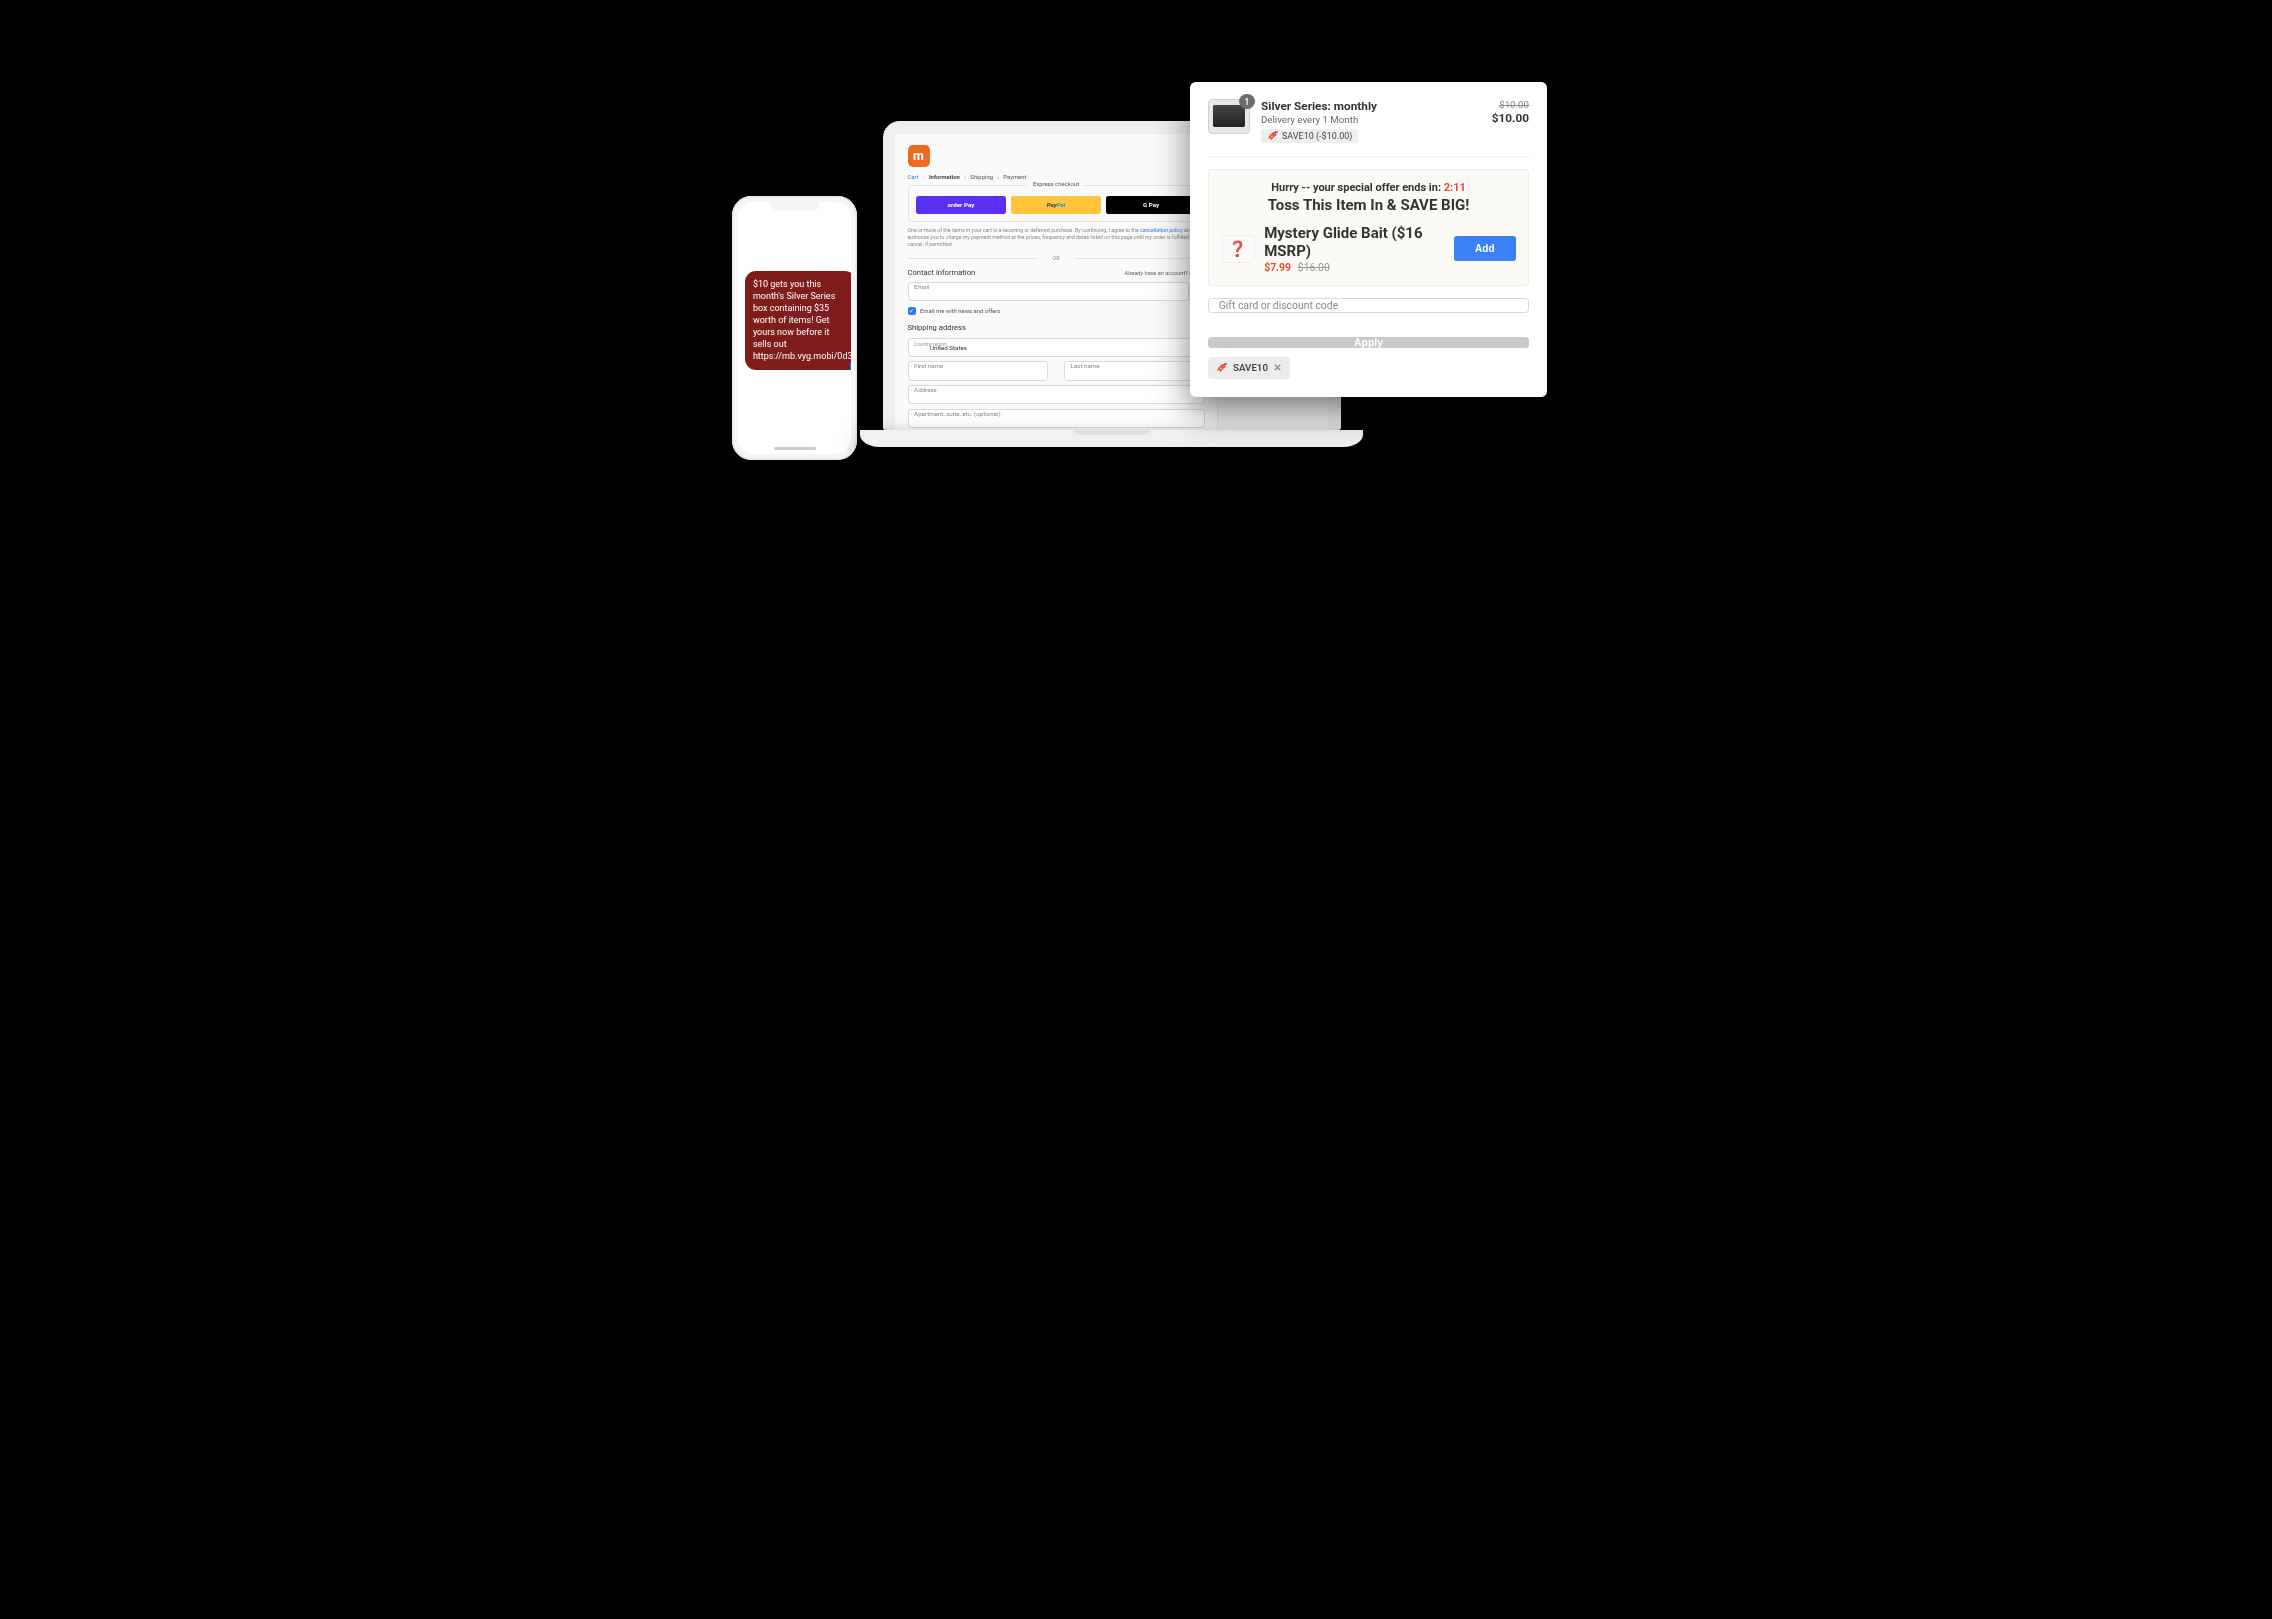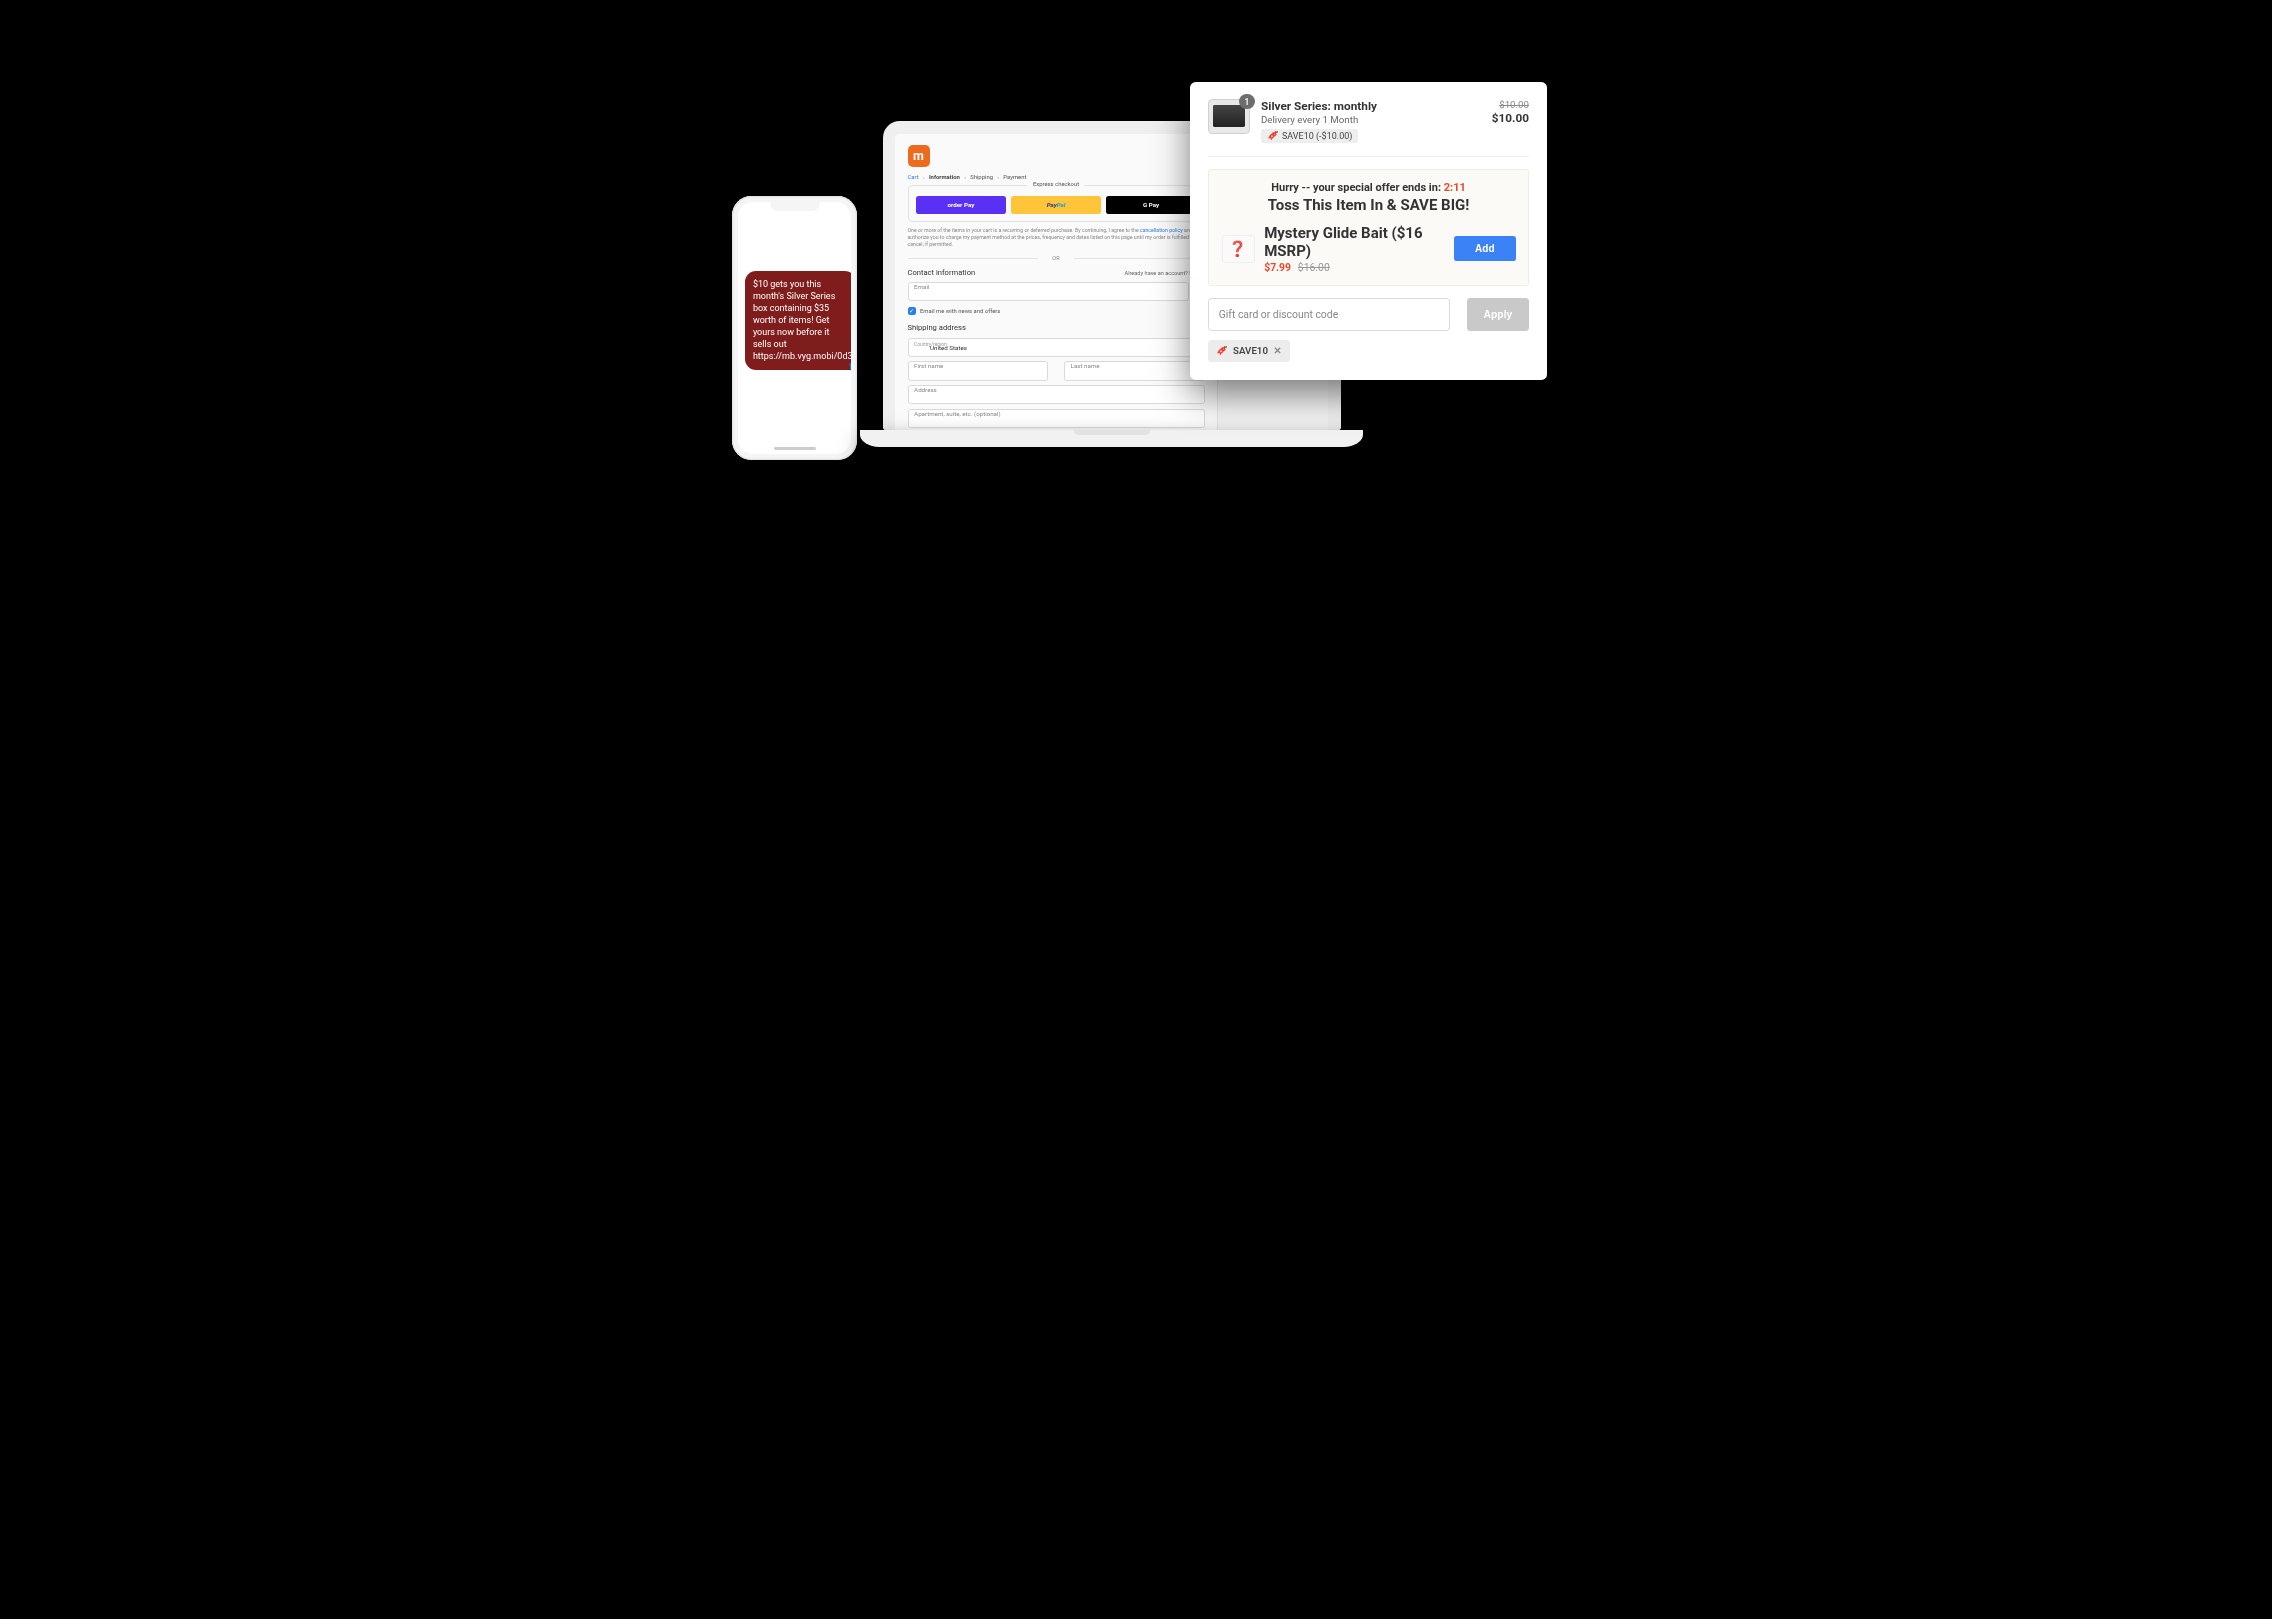--- a/index.html
+++ b/index.html
@@ -177,21 +177,21 @@
   .offer-line1 .t{color:#e74a2c;}
   .offer-line2{font-weight:700;font-size:15px;margin-top:1.4px;}
   .upsell{display:flex;align-items:center;gap:9.7px;margin-top:9.7px;text-align:left;}
   .u-thumb{width:33px;height:28px;background:#fafafa;border:0.7px solid #eee;border-radius:2.8px;display:flex;align-items:center;justify-content:center;font-size:15.3px;}
   .u-info{flex:1;}
   .u-title{font-weight:700;font-size:15px;}
   .u-price{margin-top:1.4px;}
   .u-sale{color:#e74a2c;font-weight:700;}
   .u-old{color:#999;text-decoration:line-through;margin-left:4.2px;}
   .add-btn{background:#3b82f6;color:#fff;border:none;border-radius:2.8px;padding:7px 21px;font-size:10px;font-weight:600;cursor:pointer;}
-  .disc-row{display:flex;gap:17px;margin-top:12.5px;}
+  .disc-row{display:flex;gap:24px;margin-top:12.5px;flex-direction:column;}
   .disc-input{flex:1;border:0.7px solid #d9d9d9;border-radius:3.5px;height:33px;padding:0 9.7px;font-size:10.4px;color:#888;display:flex;align-items:center;background:#fff;}
   .apply-btn{background:#c9c9c9;color:#fff;border:none;border-radius:3.5px;padding:0 16.7px;font-size:10.4px;font-weight:600;cursor:pointer;}
   .applied{display:inline-flex;align-items:center;gap:5.6px;background:#ececec;border-radius:3.5px;padding:5.6px 8.3px;margin-top:8.3px;font-weight:600;font-size:9.7px;color:#444;}
   .applied .x{color:#888;cursor:pointer;font-size:9.7px;}
   .tag-ico{display:inline-block;transform:rotate(90deg);font-size:9px;color:#666;}
 </style>
 </head>
 <body>
 
 <div class="stage">

